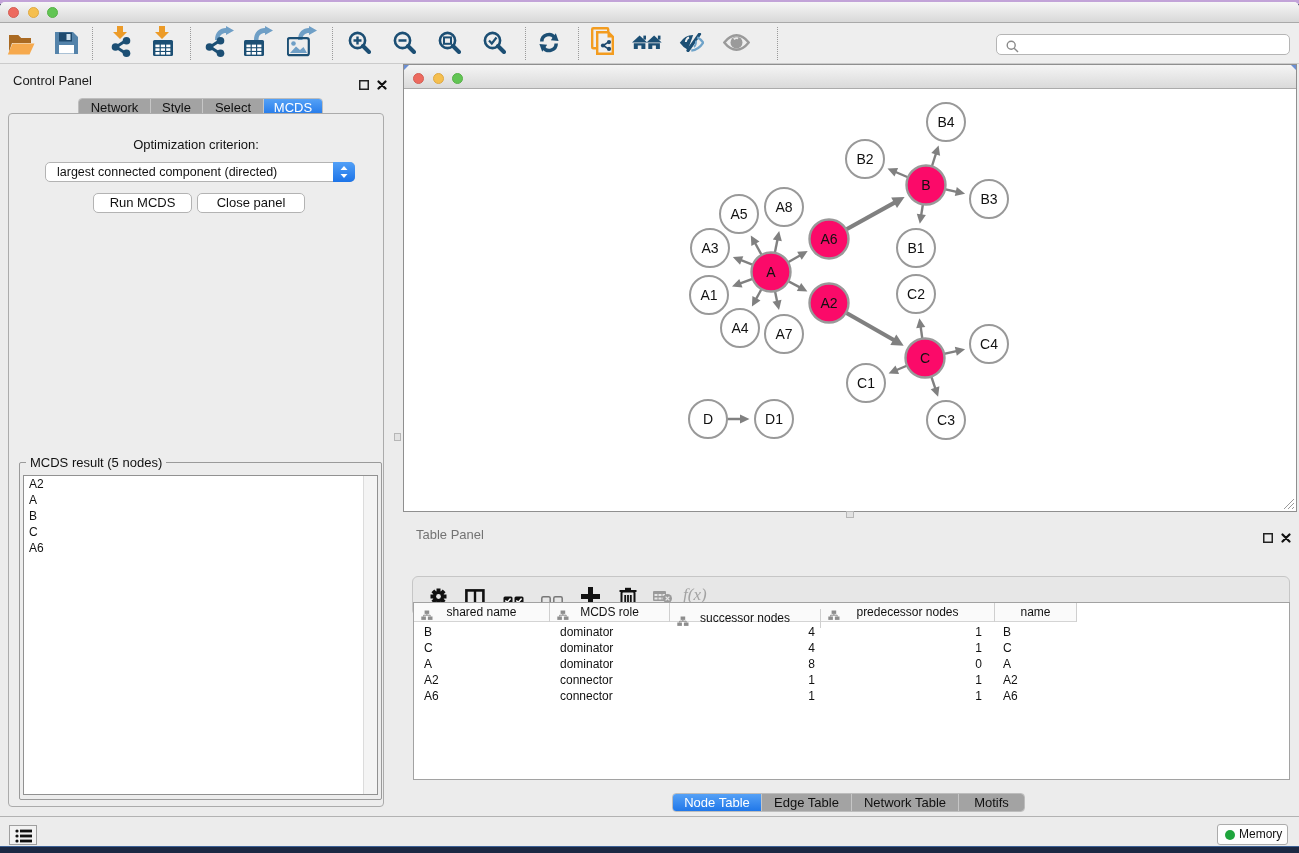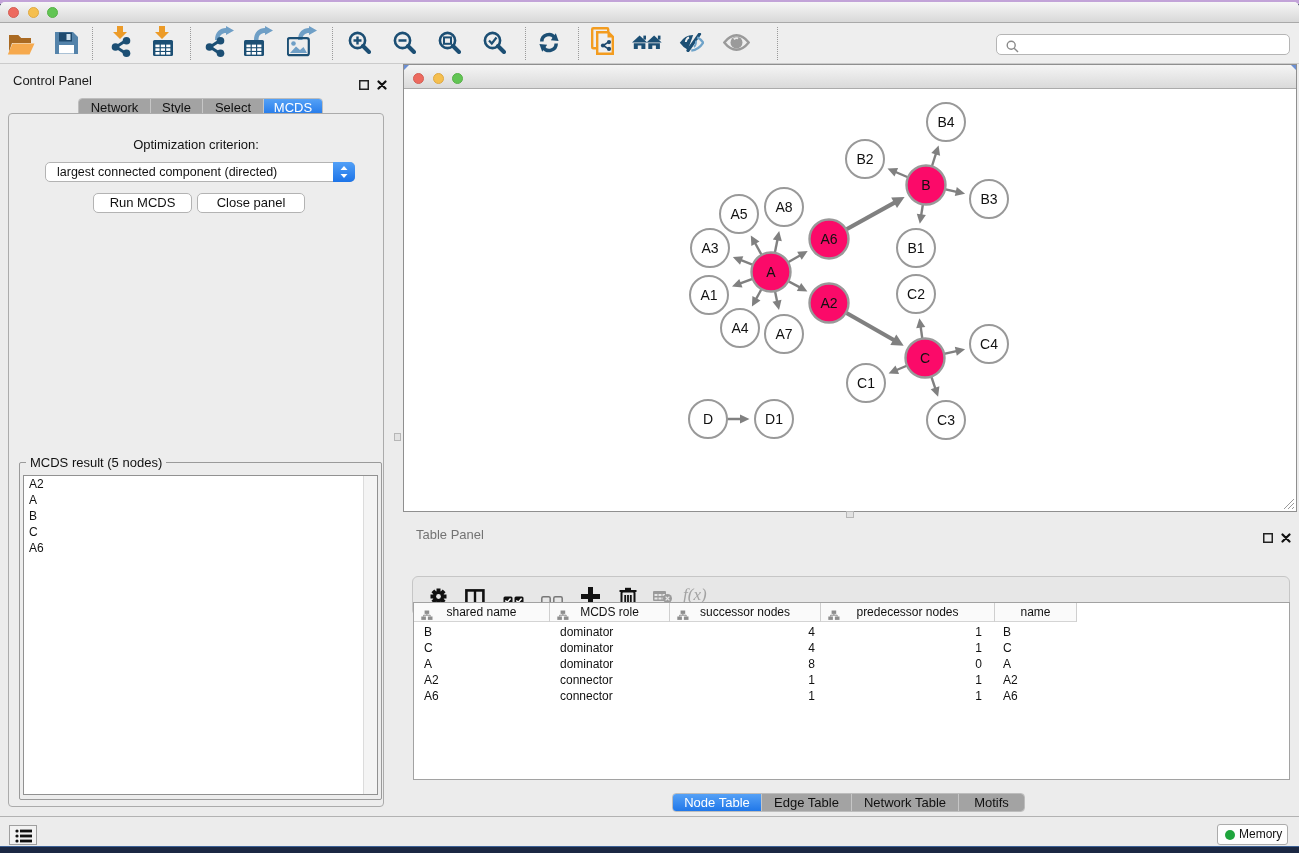--- a/index.html
+++ b/index.html
@@ -414,21 +414,21 @@
 <path d="M5.9 3.9 L5.9 5.2 M2.6 6.5 L2.6 5.2 L9.2 5.2 L9.2 6.5" fill="none" stroke="#8d8d8d" stroke-width="1"></path>
               </svg></span>shared name</div>
 <div class="hcell" style="left:136px; width:120px;"><span class="hicon"><svg width="12" height="10" viewBox="0 0 12 10" style="">
                 <g fill="#8d8d8d">
                   <rect x="3.6" y="0.5" width="4.6" height="3.4"></rect>
                   <rect x="0.3" y="6.5" width="4.6" height="3.4"></rect>
                   <rect x="6.9" y="6.5" width="4.6" height="3.4"></rect>
                 </g>
 <path d="M5.9 3.9 L5.9 5.2 M2.6 6.5 L2.6 5.2 L9.2 5.2 L9.2 6.5" fill="none" stroke="#8d8d8d" stroke-width="1"></path>
               </svg></span>MCDS role</div>
-<div class="hcell" style="left:256px; width:151px;"><span class="hicon"><svg width="12" height="10" viewBox="0 0 12 10" style="">
+<div class="hcell" style="left:256px; width:151px;margin-top:6px;"><span class="hicon"><svg width="12" height="10" viewBox="0 0 12 10" style="">
                 <g fill="#8d8d8d">
                   <rect x="3.6" y="0.5" width="4.6" height="3.4"></rect>
                   <rect x="0.3" y="6.5" width="4.6" height="3.4"></rect>
                   <rect x="6.9" y="6.5" width="4.6" height="3.4"></rect>
                 </g>
 <path d="M5.9 3.9 L5.9 5.2 M2.6 6.5 L2.6 5.2 L9.2 5.2 L9.2 6.5" fill="none" stroke="#8d8d8d" stroke-width="1"></path>
               </svg></span>successor nodes</div>
 <div class="hcell" style="left:407px; width:174px;"><span class="hicon"><svg width="12" height="10" viewBox="0 0 12 10" style="">
                 <g fill="#8d8d8d">
                   <rect x="3.6" y="0.5" width="4.6" height="3.4"></rect>

